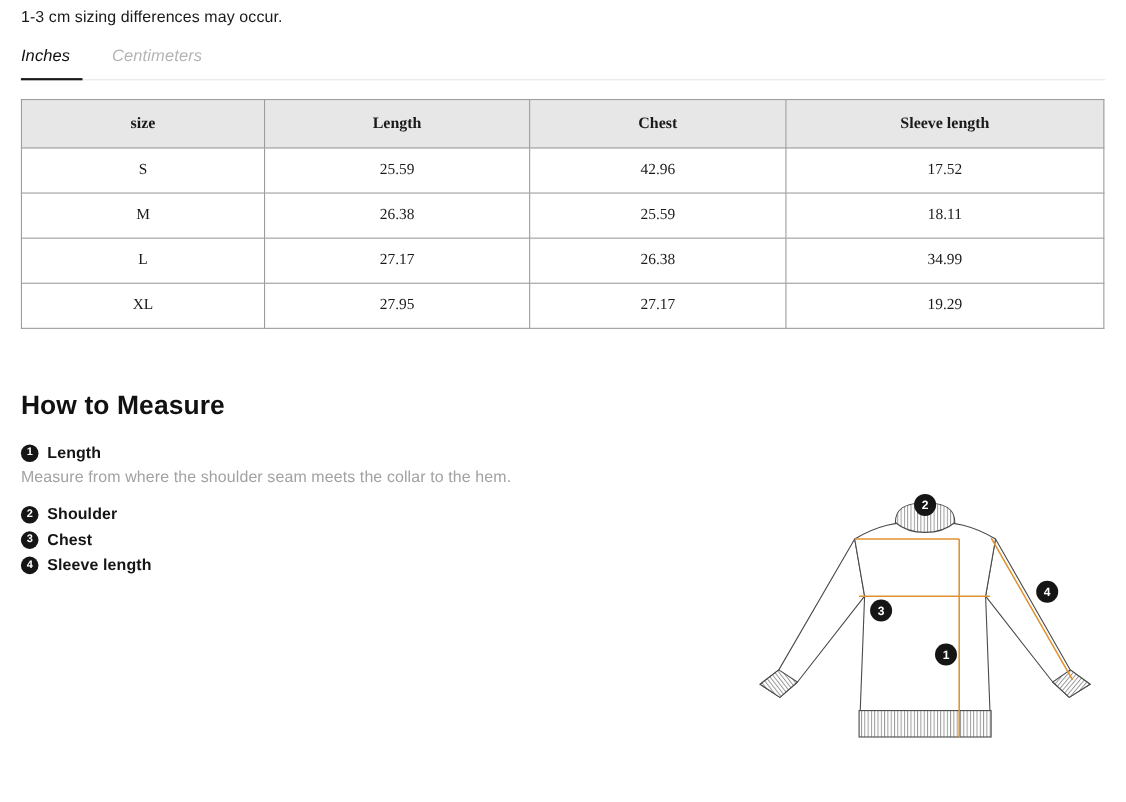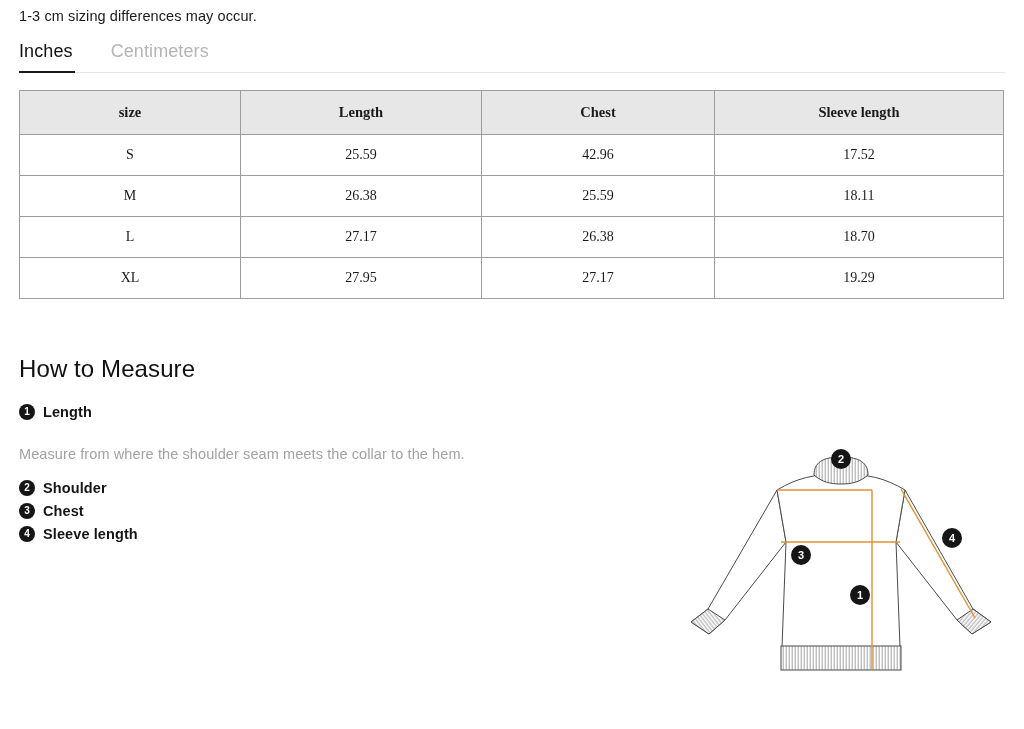--- a/index.html
+++ b/index.html
@@ -24,28 +24,29 @@
 
   
   .tabs {
     position: absolute;
     left: 19px; top: 40px;
     width: 986px;
     height: 34px;
   }
   .tab-row { display: flex; align-items: flex-start; gap: 38px; height: 27px; }
   .tab {
-    font-size: 18px;
+    font-size: 15px;
     line-height: 22px;
     color: #b5b5b5;
     letter-spacing: .1px;
     cursor: pointer;
     background: none; border: none;
     font-family: "Liberation Sans", sans-serif;
     padding: 0;
+    font-style: italic;
   }
   .tab.active { color: #111111; }
   .tab-underline-track {
     position: absolute;
     left: 0; top: 32px;
     width: 986px;
     height: 1px;
     background: #e6e6e6;
   }
   .tab-underline-active {
@@ -83,21 +84,21 @@
   .size-table col.c0 { width: 221px; }
   .size-table col.c1 { width: 241px; }
   .size-table col.c2 { width: 233px; }
   .size-table col.c3 { width: 289px; }
 
   
   .htm-title {
     position: absolute;
     left: 19px; top: 355px;
     font-size: 24px;
-    font-weight: normal;
+    font-weight: bold;
     color: #111111;
     letter-spacing: .1px;
   }
   .steps {
     position: absolute;
     left: 19px; top: 400px;
     width: 640px;
   }
   .step { margin-bottom: 0; }
   .step-head {
@@ -120,21 +121,21 @@
   .step-label {
     font-size: 14.5px;
     font-weight: bold;
     color: #151515;
     letter-spacing: .1px;
   }
   .step-desc {
     font-size: 14.5px;
     color: #a2a2a2;
     letter-spacing: .1px;
-    margin-top: 23px;
+    margin-top: 3px;
     margin-bottom: 14px;
   }
 
   
   .illus {
     position: absolute;
     left: 662px; top: 442px;
     width: 358px; height: 240px;
   }
   .illus svg { display: block; }
@@ -186,21 +187,21 @@
       <tr>
         <td>M</td>
         <td>26.38</td>
         <td>25.59</td>
         <td>18.11</td>
       </tr>
       <tr>
         <td>L</td>
         <td>27.17</td>
         <td>26.38</td>
-        <td>18.70</td>
+        <td>34.99</td>
       </tr>
       <tr>
         <td>XL</td>
         <td>27.95</td>
         <td>27.17</td>
         <td>19.29</td>
       </tr>
     </tbody>
   </table>
 

